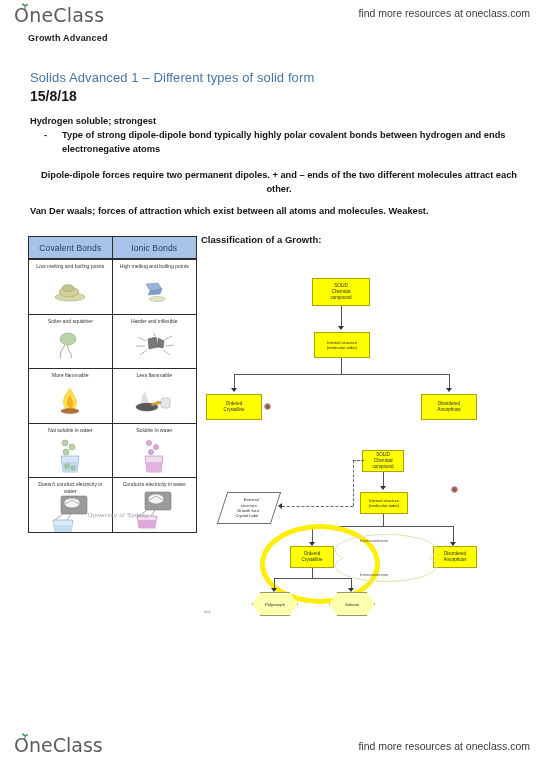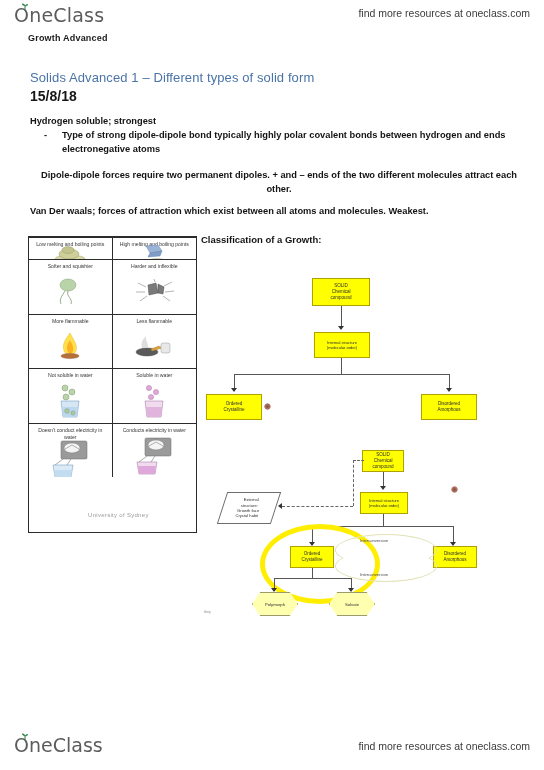--- a/index.html
+++ b/index.html
@@ -307,20 +307,22 @@
 <div class="bullet-row">
   <span class="dash">-</span>
   <span class="btext">Type of strong dipole-dipole bond typically highly polar covalent bonds between hydrogen and ends electronegative atoms</span>
 </div>
 <div class="para p-dipole">Dipole-dipole forces require two permanent dipoles. + and – ends of the two different molecules attract each other.</div>
 <div class="para p-vdw">Van Der waals; forces of attraction which exist between all atoms and molecules.  Weakest.</div>
 
 <div class="section-label">Classification of a Growth:</div>
 
 <div class="bonds-table">
+  <div class="bt-head left">Covalent Bonds</div>
+  <div class="bt-head">Ionic Bonds</div>
 
   <div class="bt-cell left">
     <div class="bt-cap">Low melting and boiling points</div>
     <div class="bt-art">
       <svg width="40" height="22" viewBox="0 0 40 22">
         <ellipse cx="20" cy="16" rx="15" ry="4" fill="#d9d9a8" stroke="#8a8a5a" stroke-width=".4"></ellipse>
         <ellipse cx="19" cy="11" rx="10" ry="5" fill="#cfcf9a" stroke="#8a8a5a" stroke-width=".4"></ellipse>
         <ellipse cx="18" cy="7" rx="6" ry="3.4" fill="#c4c48e" stroke="#8a8a5a" stroke-width=".4"></ellipse>
       </svg>
     </div>

